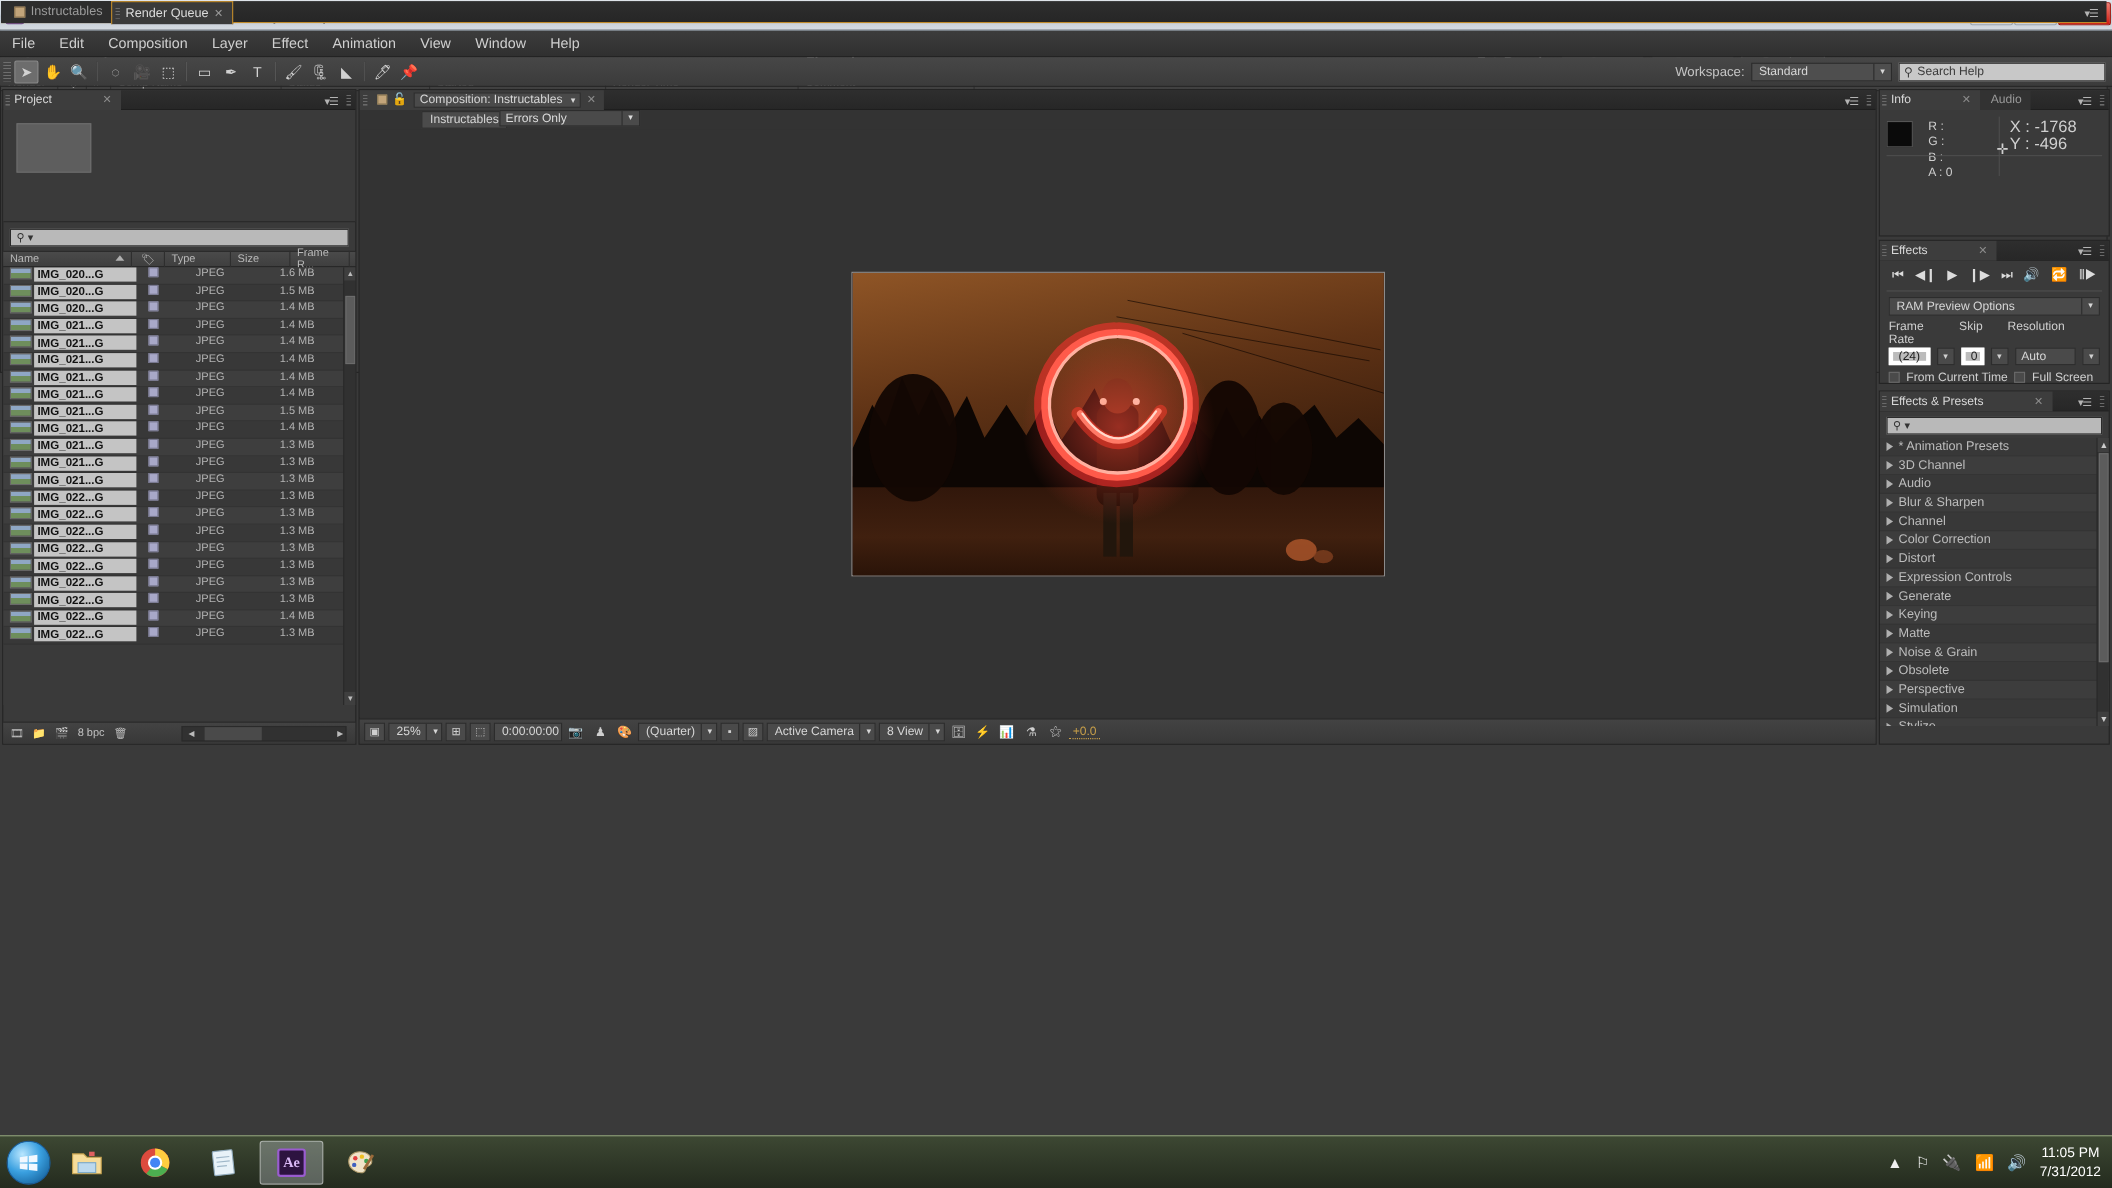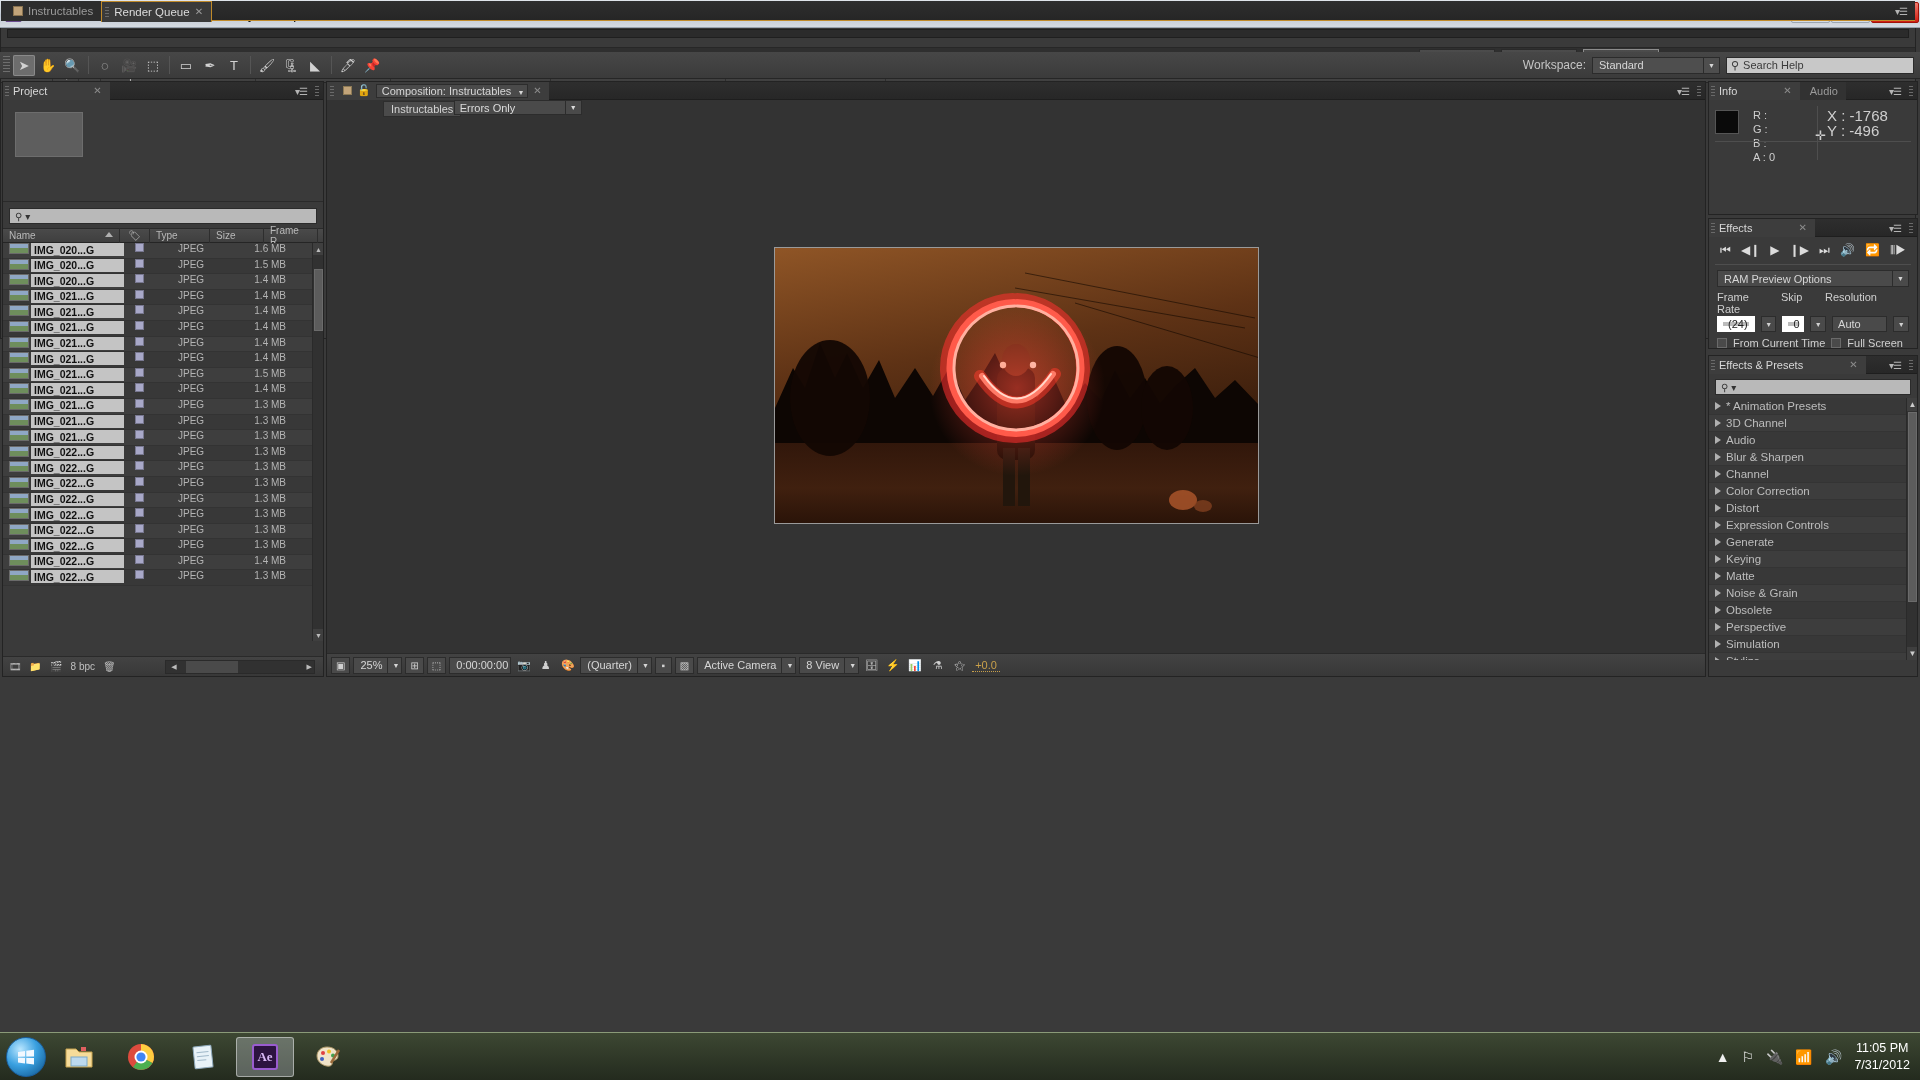--- a/index.html
+++ b/index.html
@@ -191,21 +191,21 @@
   #preview { left:1708px; top:218px; width:210px; height:131px; }
   .pv-transport { display:flex; align-items:center; justify-content:space-around;
     height:26px; padding:0 6px; color:#dcdcdc; font-size:12px; }
   .pv-rule { height:1px; background:#4e4e4e; margin:1px 6px 5px 6px; }
   .pv-combo { margin:0 8px; height:17px; background:#4a4a4a; border:1px solid #2c2c2c;
     display:flex; align-items:center; padding-left:6px; font-size:11px; color:#d6d6d6; position:relative;}
   .pv-combo .car { position:absolute; right:0; top:0; height:15px; width:16px; border-left:1px solid #2c2c2c;
     display:flex;align-items:center;justify-content:center;font-size:7px;}
   .pv-labels { display:flex; padding:4px 8px 0 8px; font-size:11px; color:#cfcfcf; gap:6px;}
   .pv-fields { display:flex; padding:1px 8px 0 8px; gap:6px; align-items:center;}
-  .pv-field { height:16px; background:#bcbcbc; border:6px solid #ffffff; color:#222;
+  .pv-field { height:16px; background:#bcbcbc; border:4px solid #ffffff; color:#222;
     font-size:11px; display:flex; align-items:center; padding-left:5px;}
   .pv-spin { width:17px;height:16px;background:#4a4a4a;border:1px solid #2c2c2c;
     display:flex;align-items:center;justify-content:center;font-size:7px;color:#d0d0d0;}
   .pv-combo2 { height:16px;background:#4a4a4a;border:1px solid #2c2c2c;font-size:11px;color:#d6d6d6;
     display:flex;align-items:center;padding:0 2px 0 5px;gap:4px;}
   .pv-checks { display:flex; padding:5px 8px 0 8px; gap:6px; align-items:center; font-size:11px; color:#cfcfcf;}
   .cbox { width:10px;height:10px;background:#4a4a4a;border:1px solid #6a6a6a;}
 
   #fx { left:1708px; top:355px; width:210px; height:322px; }
   .fx-search { margin:5px 6px 3px 6px; height:16px; background:#b9b9b9; border:1px solid #2b2b2b;
@@ -280,20 +280,31 @@
   <div class="titlebar">
     <div class="ae-badge">Ae</div>
     <div class="title-text">Adobe After Effects - Untitled Project.aep *</div>
     <div class="win-btns">
       <div class="win-btn">—</div>
       <div class="win-btn">❐</div>
       <div class="win-btn close">✕</div>
     </div>
   </div>
 
+  <div class="menubar" id="menubar">
+      <div class="menu-item">File</div>
+      <div class="menu-item">Edit</div>
+      <div class="menu-item">Composition</div>
+      <div class="menu-item">Layer</div>
+      <div class="menu-item">Effect</div>
+      <div class="menu-item">Animation</div>
+      <div class="menu-item">View</div>
+      <div class="menu-item">Window</div>
+      <div class="menu-item">Help</div>
+    </div>
 
   <div class="toolbar">
     <div class="tool-grip"></div>
     <div id="tools" style="display:flex;align-items:center;">
         <div class="tool active">➤</div>
         <div class="tool">✋</div>
         <div class="tool">🔍</div>
         <div class="tool-sep"></div>
         <div class="tool">◌</div>
         <div class="tool">🎥</div>

